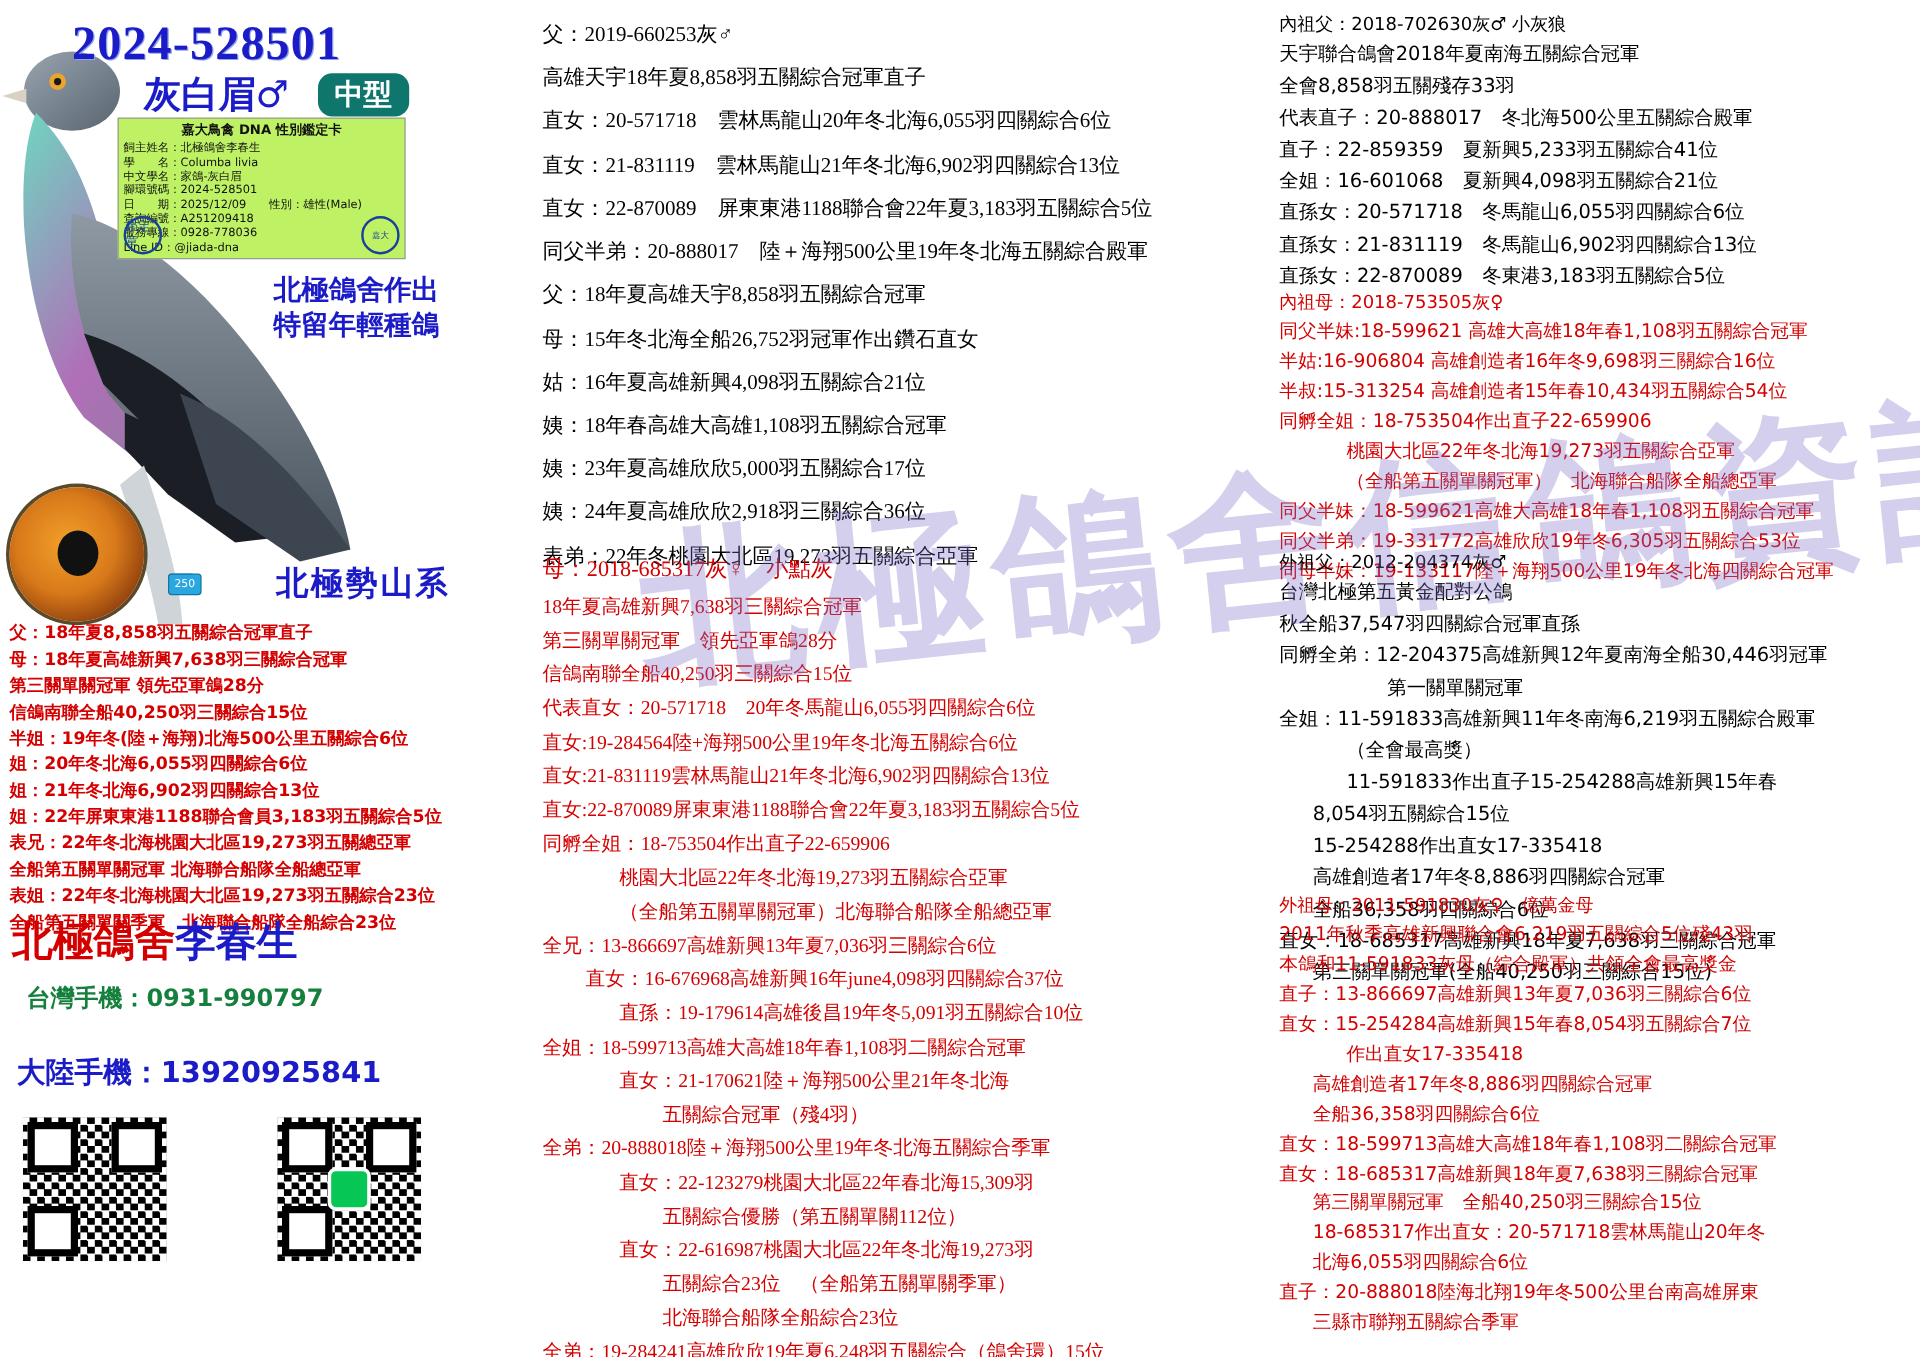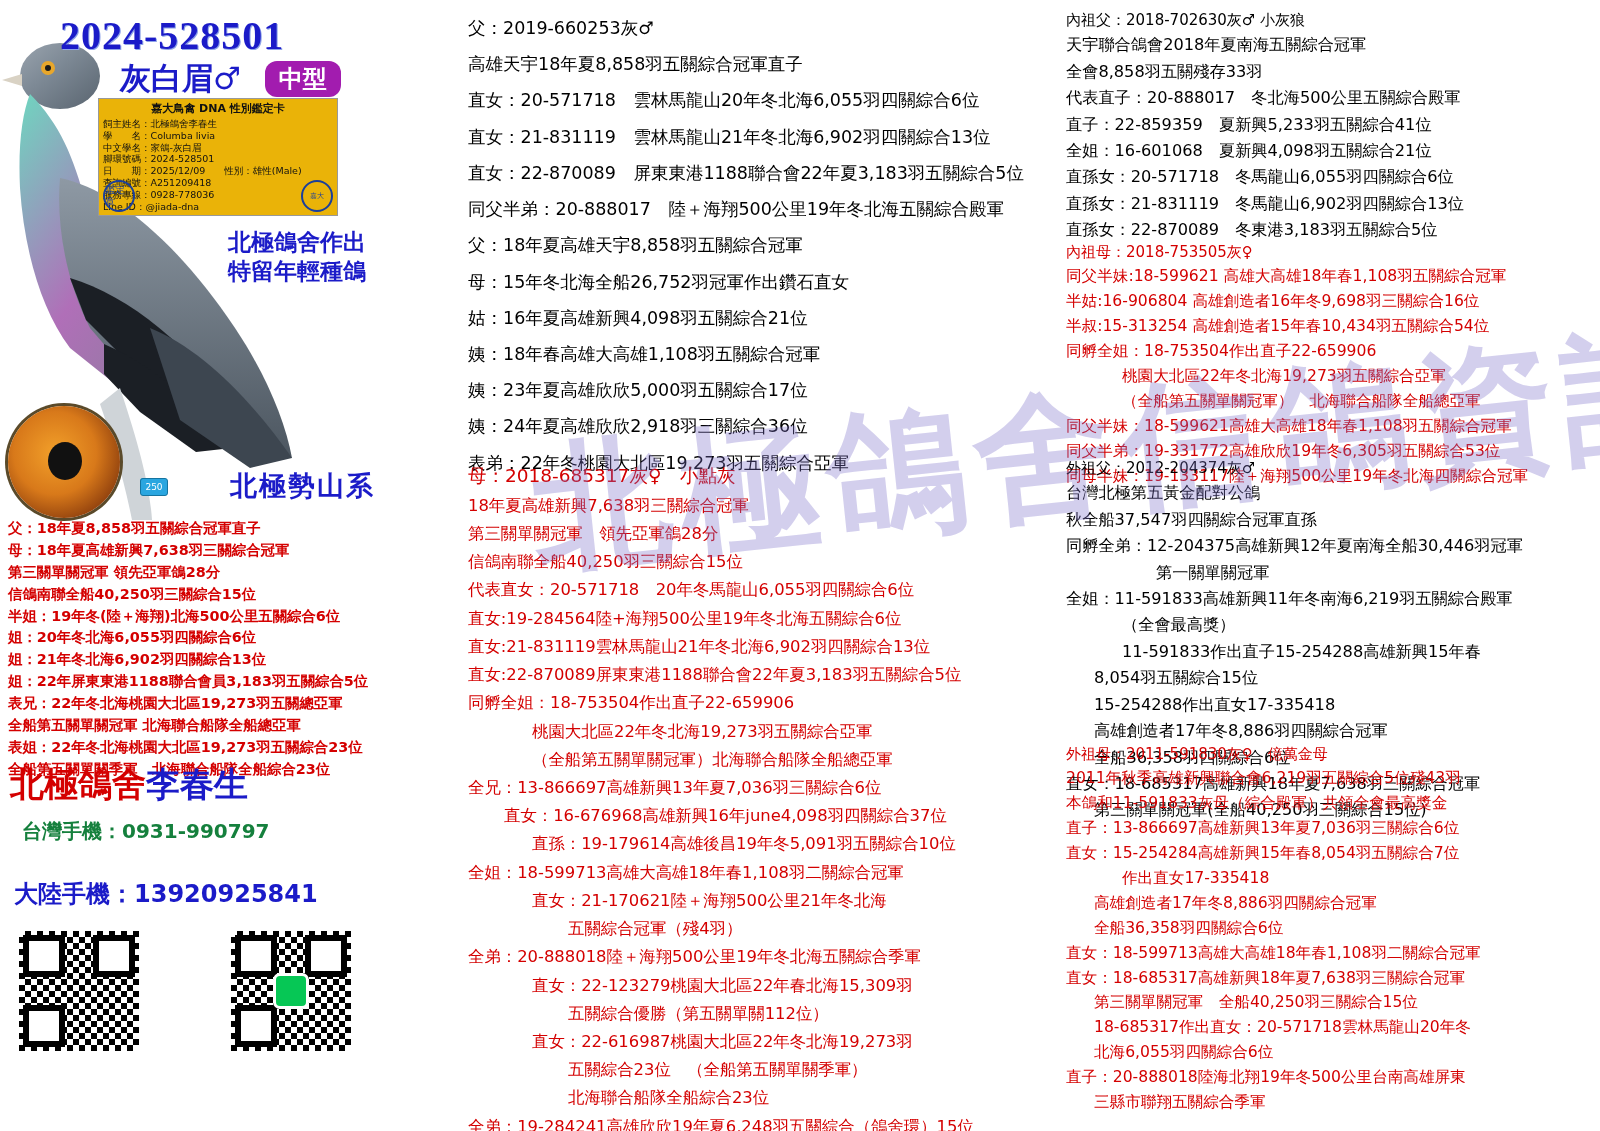--- a/index.html
+++ b/index.html
@@ -36,40 +36,40 @@
     letter-spacing:1px;
     text-shadow:1px 1px 0 #8fa4e8;
     font-family:Liberation Serif, serif;
   }
   .subtitle-row{
     position:absolute;left:120px;top:58px;
     display:flex;align-items:center;gap:24px;
   }
   .subtitle-text{font-size:31px;font-weight:bold;color:#1b1bc8;}
   .size-badge{
-    background:#a21caf;color:#fff;font-size:24px;font-weight:bold;
+    background:#0f766e;color:#fff;font-size:24px;font-weight:bold;
     border-radius:12px;padding:2px 14px;
   }
 
   
   .pigeon-wrap{position:absolute;left:0;top:28px;width:300px;height:520px;}
   .eye-circle{
     position:absolute;left:8px;top:378px;width:112px;height:112px;border-radius:50%;
     background:radial-gradient(circle at 42% 42%, #f2a02a 0%, #d8791a 45%, #8d3e0d 78%, #3a1905 100%);
     box-shadow:0 0 0 3px #5a4a2a;
   }
   .eye-pupil{
     position:absolute;left:36%;top:32%;width:34px;height:38px;border-radius:50%;
     background:#111;
   }
 
   
   .dna-card{
     position:absolute;left:98px;top:98px;width:240px;height:118px;
-    background:#eab308;border:1px solid #999;
+    background:#bef264;border:1px solid #999;
     font-size:9.5px;color:#111;line-height:1.25;
     padding:3px 4px;box-sizing:border-box;
   }
   .dna-card .dna-title{
     text-align:center;font-size:11px;font-weight:bold;margin-bottom:2px;
   }
   .dna-card .row{display:block;white-space:nowrap;}
   .dna-card .seal{
     position:absolute;left:4px;bottom:3px;width:28px;height:28px;border-radius:50%;
     border:2px solid #1a3f9c;color:#1a3f9c;font-size:10px;display:flex;align-items:center;justify-content:center;
@@ -123,21 +123,21 @@
   .qr .corner{position:absolute;width:30px;height:30px;border:6px solid #000;background:#fff;}
   .qr .c1{left:4px;top:4px;}
   .qr .c2{right:4px;top:4px;}
   .qr .c3{left:4px;bottom:4px;}
   .qr-badge{
     position:absolute;left:50%;top:50%;transform:translate(-50%,-50%);
     width:30px;height:30px;border-radius:7px;background:#06c755;border:3px solid #fff;
   }
 
   
-  .mid-col{position:absolute;left:468px;top:0;width:600px;height:852px;}
+  .mid-col{position:absolute;left:452px;top:0;width:600px;height:852px;font-family:Liberation Serif, serif;}
   .mid-top{
     position:absolute;left:0;top:10px;width:600px;
     font-size:17.5px;line-height:2.07;color:#000;white-space:nowrap;
   }
   .mid-bottom{
     position:absolute;left:0;top:460px;width:610px;
     font-size:16.4px;line-height:1.72;color:#d40000;white-space:nowrap;
   }
   .mid-bottom .hd{font-size:18.5px;}
   .mid-bottom .i1{padding-left:36px;}

